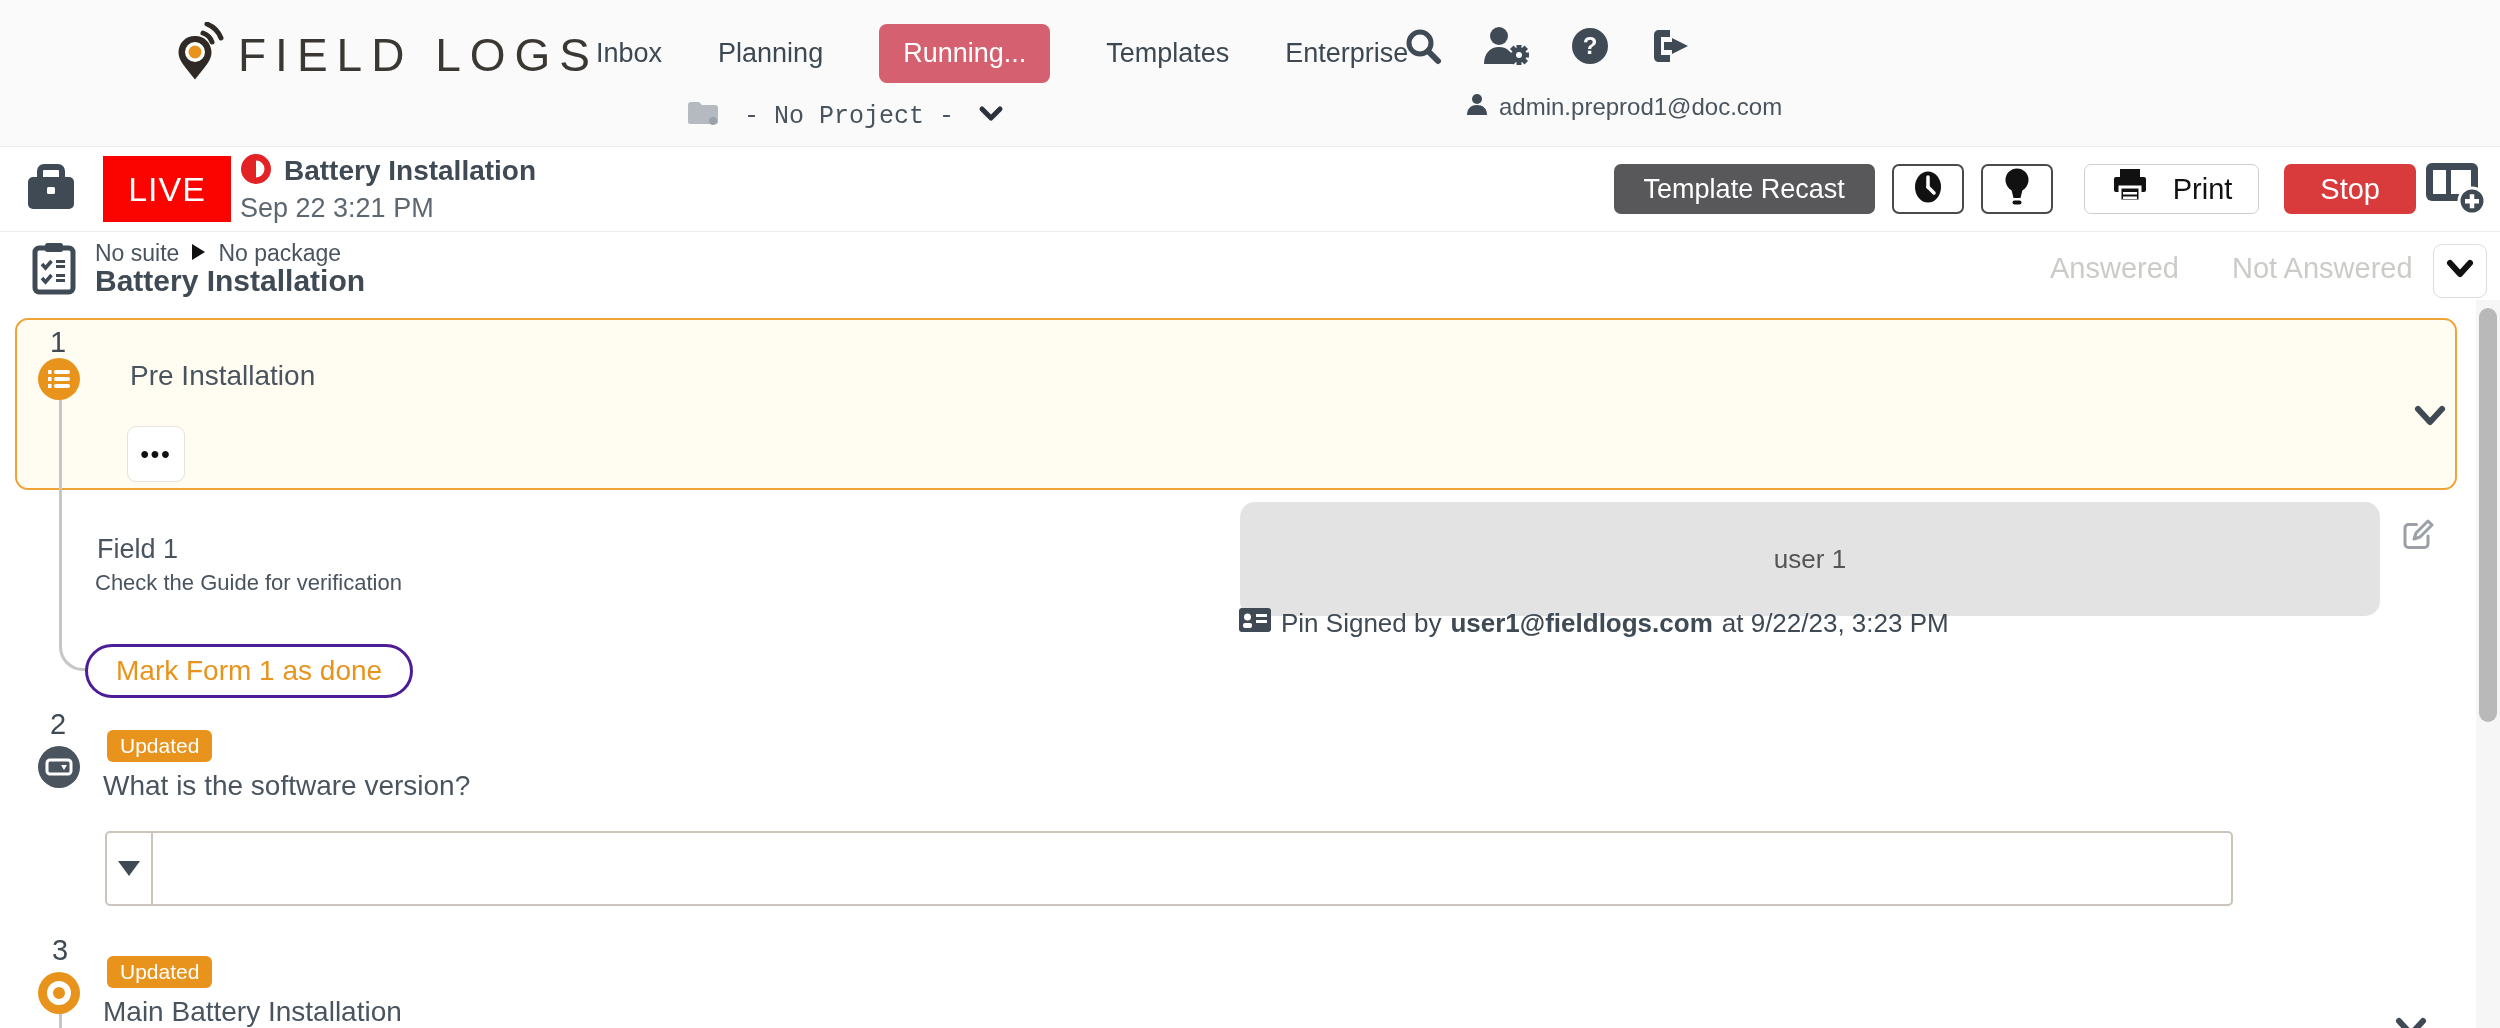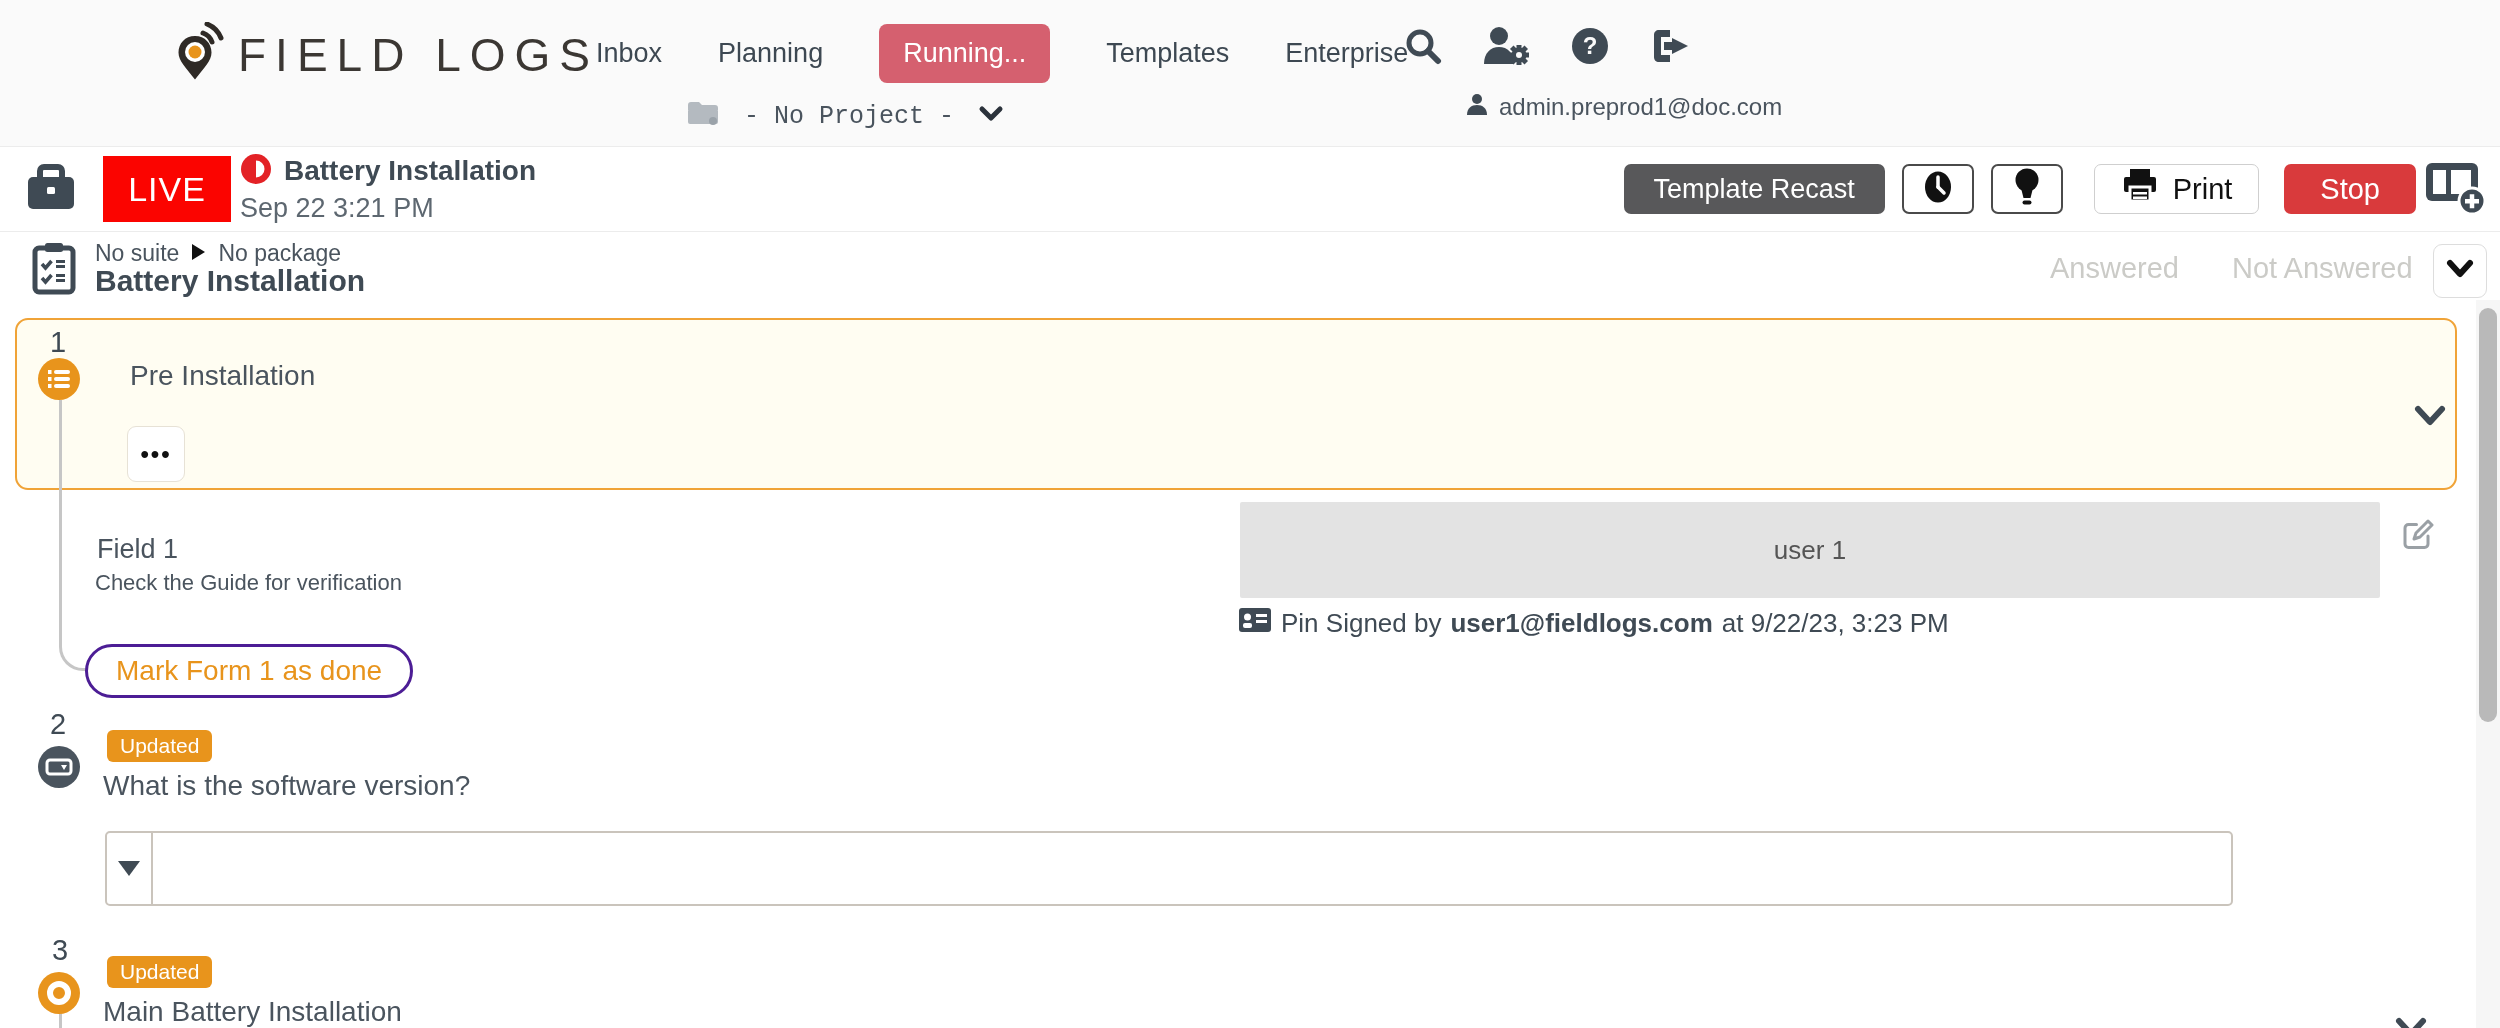--- a/index.html
+++ b/index.html
@@ -23,21 +23,21 @@
     border-top:1px solid #ececec; border-bottom:1px solid #ececec; }
   .live-badge { position:absolute; left:103px; top:9px; width:128px; height:66px; background:#fb0400; color:#fff;
     font-size:34px; display:flex; align-items:center; justify-content:center; letter-spacing:1px; }
   .run-title-row { position:absolute; left:240px; top:6px; display:flex; align-items:center; gap:12px; }
   .run-title { font-size:28px; font-weight:bold; color:#3f4a54; }
   .run-ts { position:absolute; left:240px; top:46px; font-size:27px; color:#5d6770; }
   .tb-actions { position:absolute; right:84px; top:9px; display:flex; align-items:center; gap:17px; height:66px; }
   .btn { display:flex; align-items:center; justify-content:center; border-radius:7px; cursor:pointer; height:50px; }
   .btn-dark { background:#58585a; color:#fff; font-size:27px; padding:0 30px; }
   .btn-icon-sq { width:72px; background:#fff; border:2px solid #4a4a4a; }
-  .btn-print { background:#fff; border:1px solid #cfcfcf; color:#111; font-size:29px; padding:0 26px; gap:14px; margin-left:14px; }
+  .btn-print { background:#fff; border:1px solid #cfcfcf; color:#111; font-size:29px; padding:0 26px; gap:24px; margin-left:14px; }
   .btn-stop { background:#d93a3c; color:#fff; font-size:29px; padding:0 36px; margin-left:8px; }
   .panel-add { position:absolute; right:14px; top:12px; }
 
   
   #subheader { position:absolute; left:0; top:232px; width:2500px; height:68px; background:#fff; }
   .crumb { position:absolute; left:95px; top:8px; display:flex; align-items:center; gap:12px; font-size:23px; color:#4a545e; }
   .sub-title { position:absolute; left:95px; top:32px; font-size:30px; font-weight:bold; color:#3f4a54; }
   .filter-answered { position:absolute; left:2050px; top:20px; font-size:29px; color:#cbcbc7; cursor:pointer; }
   .filter-notanswered { position:absolute; left:2232px; top:20px; font-size:29px; color:#cbcbc7; cursor:pointer; }
   .collapse-btn { position:absolute; left:2433px; top:12px; width:54px; height:54px; background:#fff;
@@ -61,21 +61,21 @@
     cursor:pointer; font-weight:bold; }
   .card1-chevron { position:absolute; left:2396px; top:84px; cursor:pointer; }
 
   .connector { position:absolute; left:59px; top:100px; width:27px; height:271px;
     border-left:3px solid #c6c6c6; border-bottom:3px solid #c6c6c6; border-bottom-left-radius:24px; z-index:2; }
   .line3 { position:absolute; left:59px; top:710px; height:18px; border-left:3px solid #c6c6c6; }
 
   .field-label { position:absolute; left:97px; top:234px; font-size:27px; color:#4a545e; }
   .field-instr { position:absolute; left:95px; top:270px; font-size:22px; color:#4a545e; }
 
-  .sig-box { position:absolute; left:1240px; top:202px; width:1140px; height:96px; background:#e3e3e3; border-radius:2px;
+  .sig-box { position:absolute; left:1240px; top:202px; width:1140px; height:114px; background:#e3e3e3; border-radius:15px;
     display:flex; align-items:center; justify-content:center; font-size:26px; color:#555; cursor:pointer; }
   .sig-edit { position:absolute; left:2402px; top:218px; cursor:pointer; }
   .pin-row { position:absolute; left:1238px; top:306px; display:inline-flex; align-items:center; gap:9px;
     font-size:26px; color:#3f4a54; }
   .pin-user { font-weight:bold; }
 
   .mark-done { position:absolute; left:85px; top:344px; height:54px; padding:0 28px; background:#fff;
     border:3px solid #4c1d95; border-radius:28px; color:#e8941c; font-size:28px;
     display:flex; align-items:center; z-index:3; cursor:pointer; }
 

